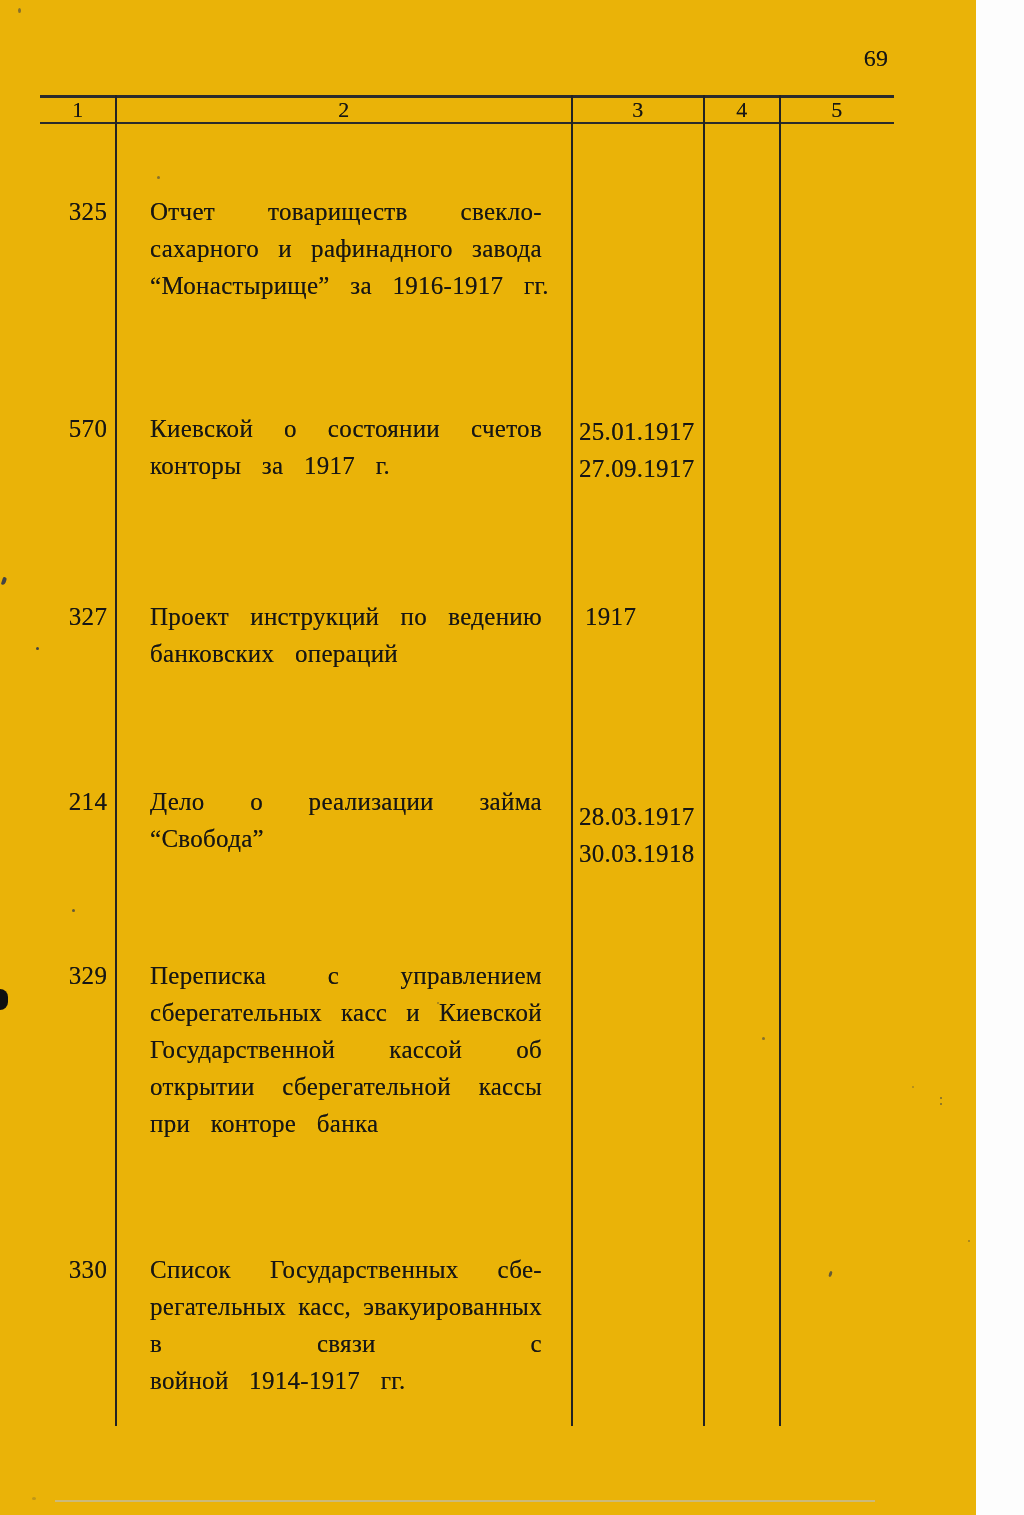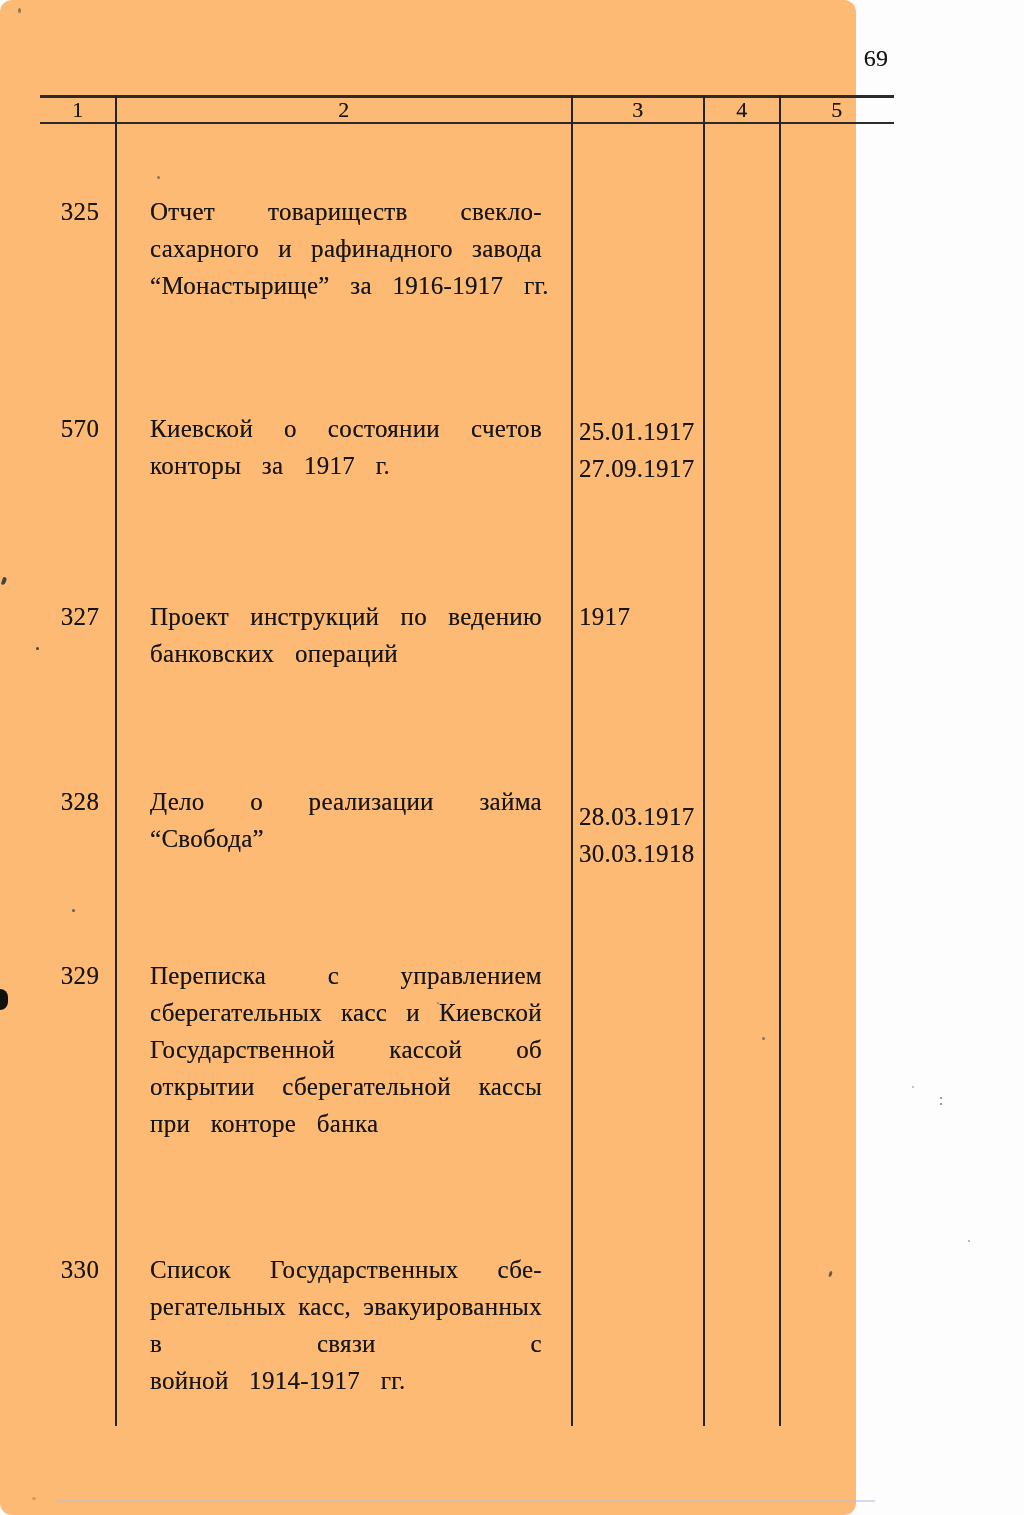--- a/index.html
+++ b/index.html
@@ -3,21 +3,21 @@
 <meta charset="utf-8">
 <style>
   html,body{margin:0;padding:0;}
   body{
     width:1024px;height:1515px;
     background:#fdfdfd;
     font-family:"Liberation Serif","DejaVu Serif",serif;
     color:#161616;
     overflow:hidden;
   }
-  #canvas{position:relative;width:856px;height:1515px;background:#fdba74;border-radius:12px;}
+  #canvas{position:relative;width:976px;height:1515px;background:#eab308;}
 
   
   .txt{
     letter-spacing:.3px;
     text-shadow:0 0 .5px rgba(0,0,0,.55);
   }
 
   
   .pageno{position:absolute;left:852px;top:45px;width:48px;text-align:center;
           font-size:24px;line-height:26px;}
@@ -25,21 +25,21 @@
   
   .hline{position:absolute;background:#2b2b2b;}
   .vline{position:absolute;background:#232323;width:2px;top:95px;height:1331px;}
 
   
   .hcell{position:absolute;top:98px;height:24px;line-height:24px;
          text-align:center;font-size:22px;}
 
   
   .row{position:absolute;left:0;width:1024px;}
-  .num{position:absolute;left:44px;width:72px;text-align:center;
+  .num{position:absolute;left:52px;width:72px;text-align:center;
        font-size:25px;line-height:37px;}
   .desc{position:absolute;left:150px;width:392px;font-size:25px;}
   .tline{height:37px;line-height:37px;white-space:nowrap;word-spacing:14px;}
   .tline.j{display:flex;justify-content:space-between;word-spacing:normal;}
   .dates{position:absolute;left:579px;font-size:25px;}
   .dline{height:37px;line-height:37px;white-space:nowrap;}
 
   
   .speck{position:absolute;background:#444;border-radius:50%;}
   .blot{position:absolute;background:#101010;border-radius:0 12px 12px 0;}
@@ -104,27 +104,27 @@
     <div class="num txt">327</div>
     <div class="desc">
       <div class="tline j txt">
           <span>Проект</span>
           <span>инструкций</span>
           <span>по</span>
           <span>ведению</span>
         </div>
       <div class="tline txt">банковских операций</div>
     </div>
-    <div class="dates" style="top:0px;">
+    <div class="dates" style="top:0px;margin-left:6px;">
       <div class="dline txt">1917</div>
     </div>
   </div>
 
   <div class="row" style="top:783px;">
-    <div class="num txt">328</div>
+    <div class="num txt">214</div>
     <div class="desc">
       <div class="tline j txt">
           <span>Дело</span>
           <span>о</span>
           <span>реализации</span>
           <span>займа</span>
         </div>
       <div class="tline txt">“Свобода”</div>
     </div>
     <div class="dates" style="top:15px;">

